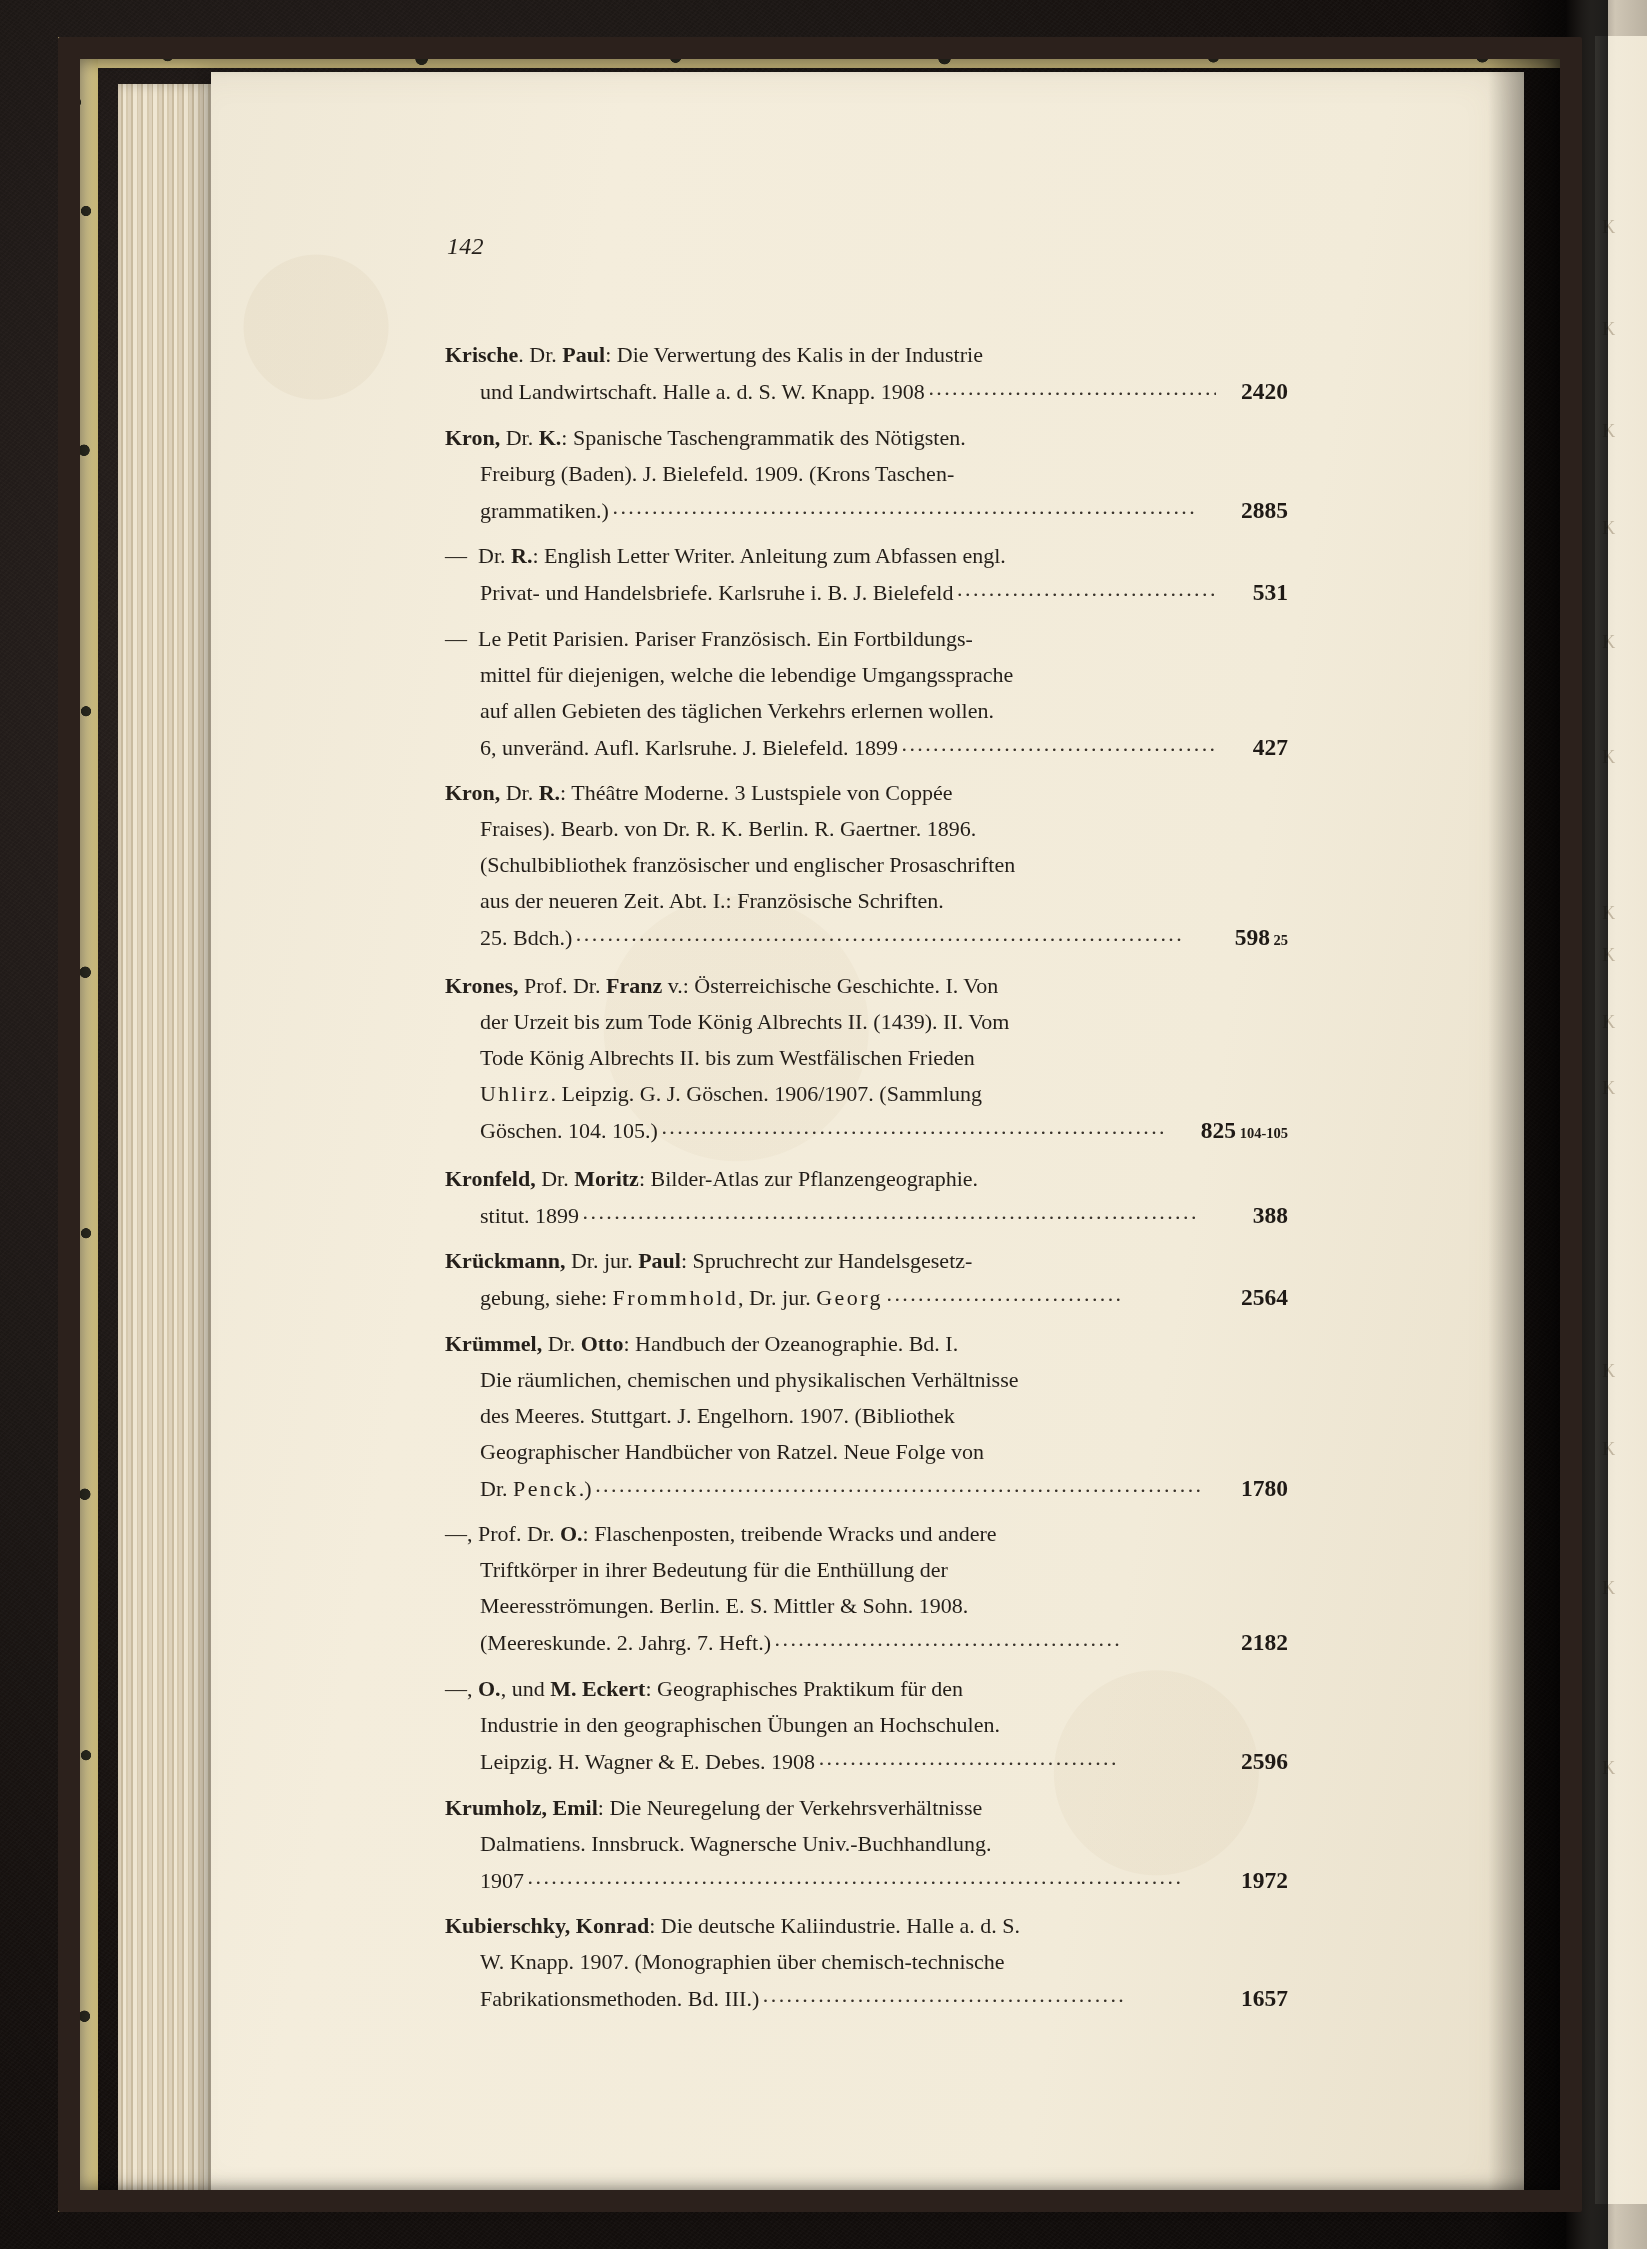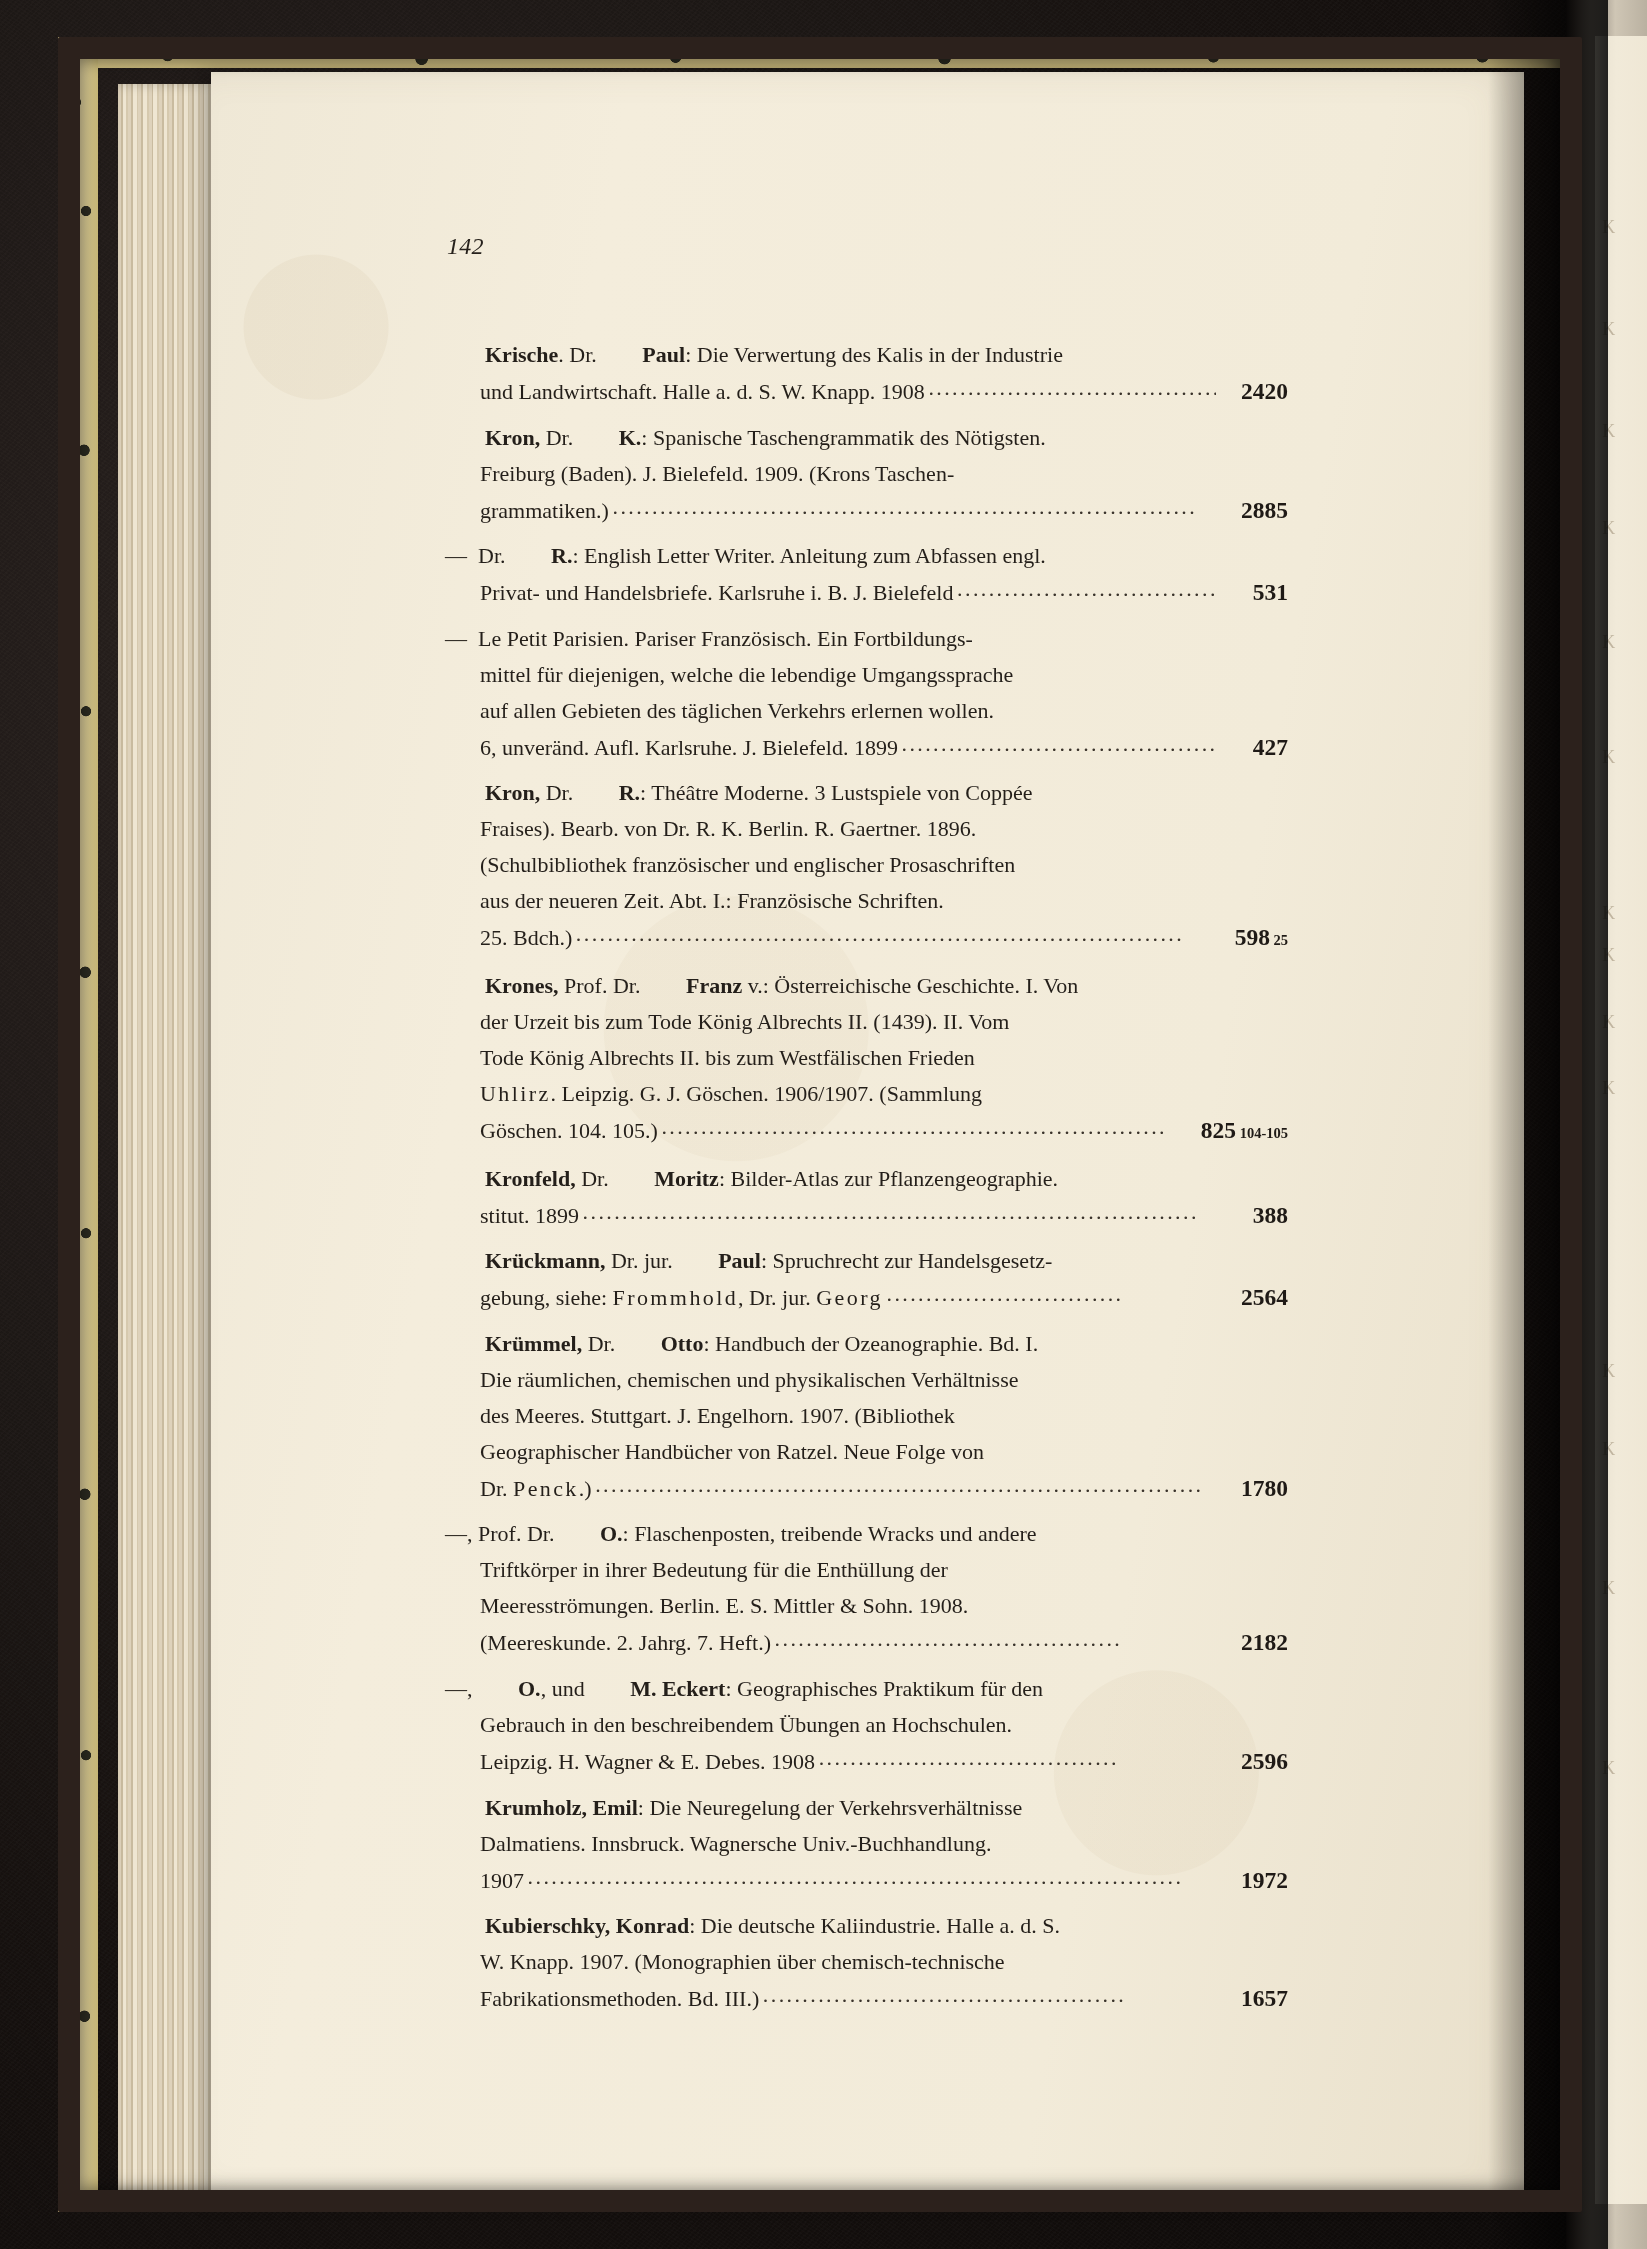--- a/index.html
+++ b/index.html
@@ -208,21 +208,21 @@
     font-size: 22px;
     line-height: 36px;
     color: #241f1a;
     text-align: justify;
     text-justify: inter-word;
     margin: 0;
   }
   .cont {
     padding-left: 35px;
   }
-  b, .bold { font-weight: bold; margin-left: 40px; }
+  b, .bold { font-weight: bold; }
   .sp { letter-spacing: 2.4px; }
 
   .dots {
     flex: 1 1 auto;
     overflow: hidden;
     white-space: nowrap;
     color: #3a332b;
     letter-spacing: 2.4px;
     margin: 0 4.8px 0 3.6px;
     transform: translateY(-3.6px);
@@ -377,21 +377,21 @@
       <div class="para cont">Meeresströmungen. Berlin. E. S. Mittler &amp; Sohn. 1908.</div>
       <div class="line cont">
         <span class="txt">(Meereskunde. 2. Jahrg. 7. Heft.)</span>
         <span class="dots">............................................</span>
         <span class="num">2182</span>
       </div>
     </div>
 
     <div class="entry">
       <div class="para">—, <span class="bold">O.</span>, und <span class="bold">M. Eckert</span>: Geographisches Praktikum für den</div>
-      <div class="para cont">Gebrauch in den beschreibendem Übungen an Hochschulen.</div>
+      <div class="para cont">Industrie in den geographischen Übungen an Hochschulen.</div>
       <div class="line cont">
         <span class="txt">Leipzig. H. Wagner &amp; E. Debes. 1908</span>
         <span class="dots">......................................</span>
         <span class="num">2596</span>
       </div>
     </div>
 
     <div class="entry">
       <div class="para"><span class="bold">Krumholz, Emil</span>: Die Neuregelung der Verkehrsverhältnisse</div>
       <div class="para cont">Dalmatiens. Innsbruck. Wagnersche Univ.-Buchhandlung.</div>

